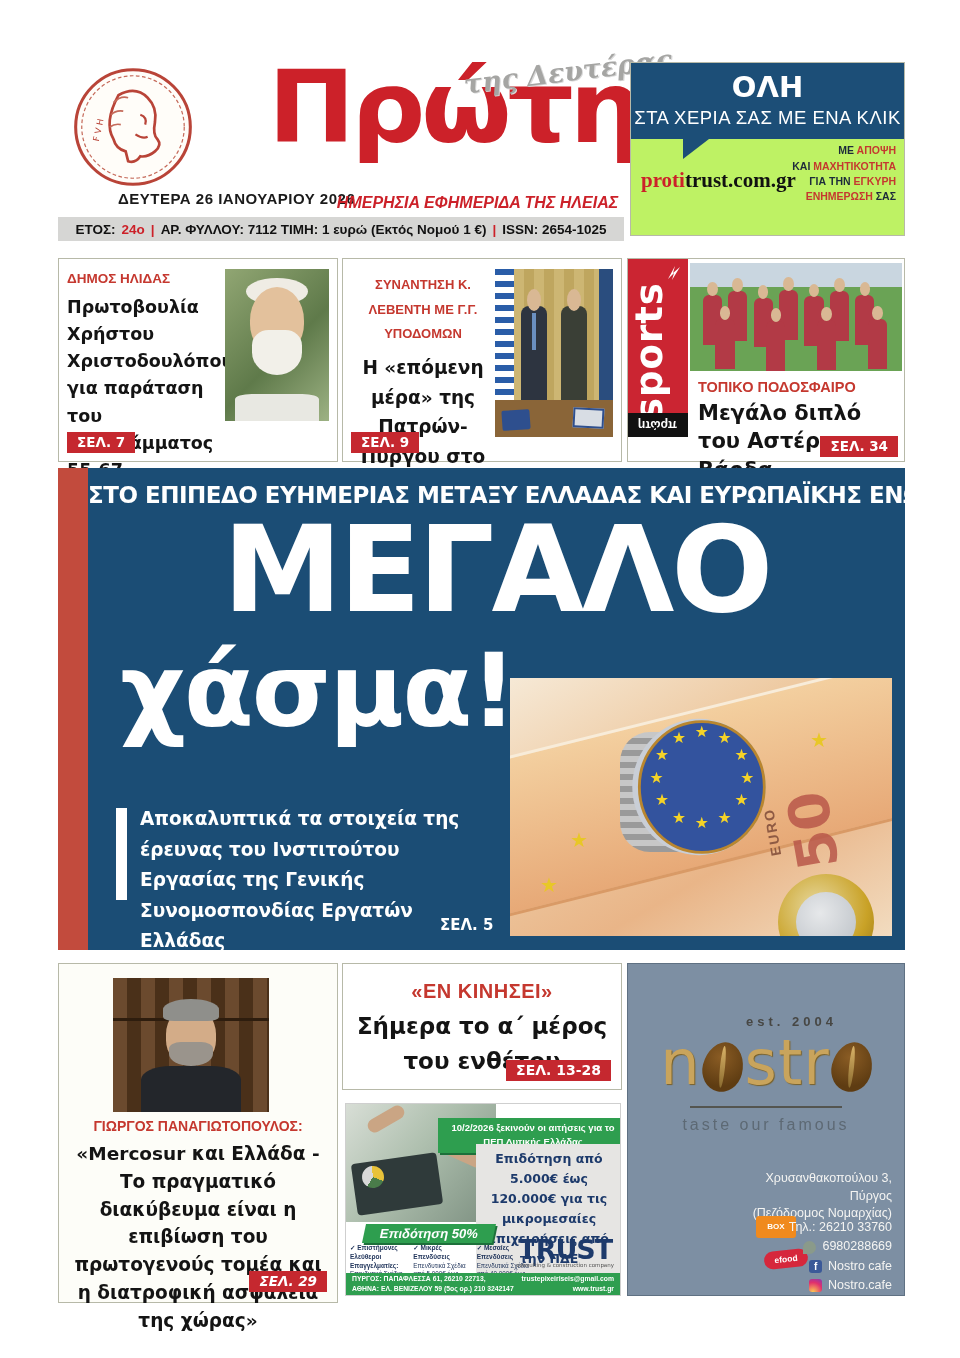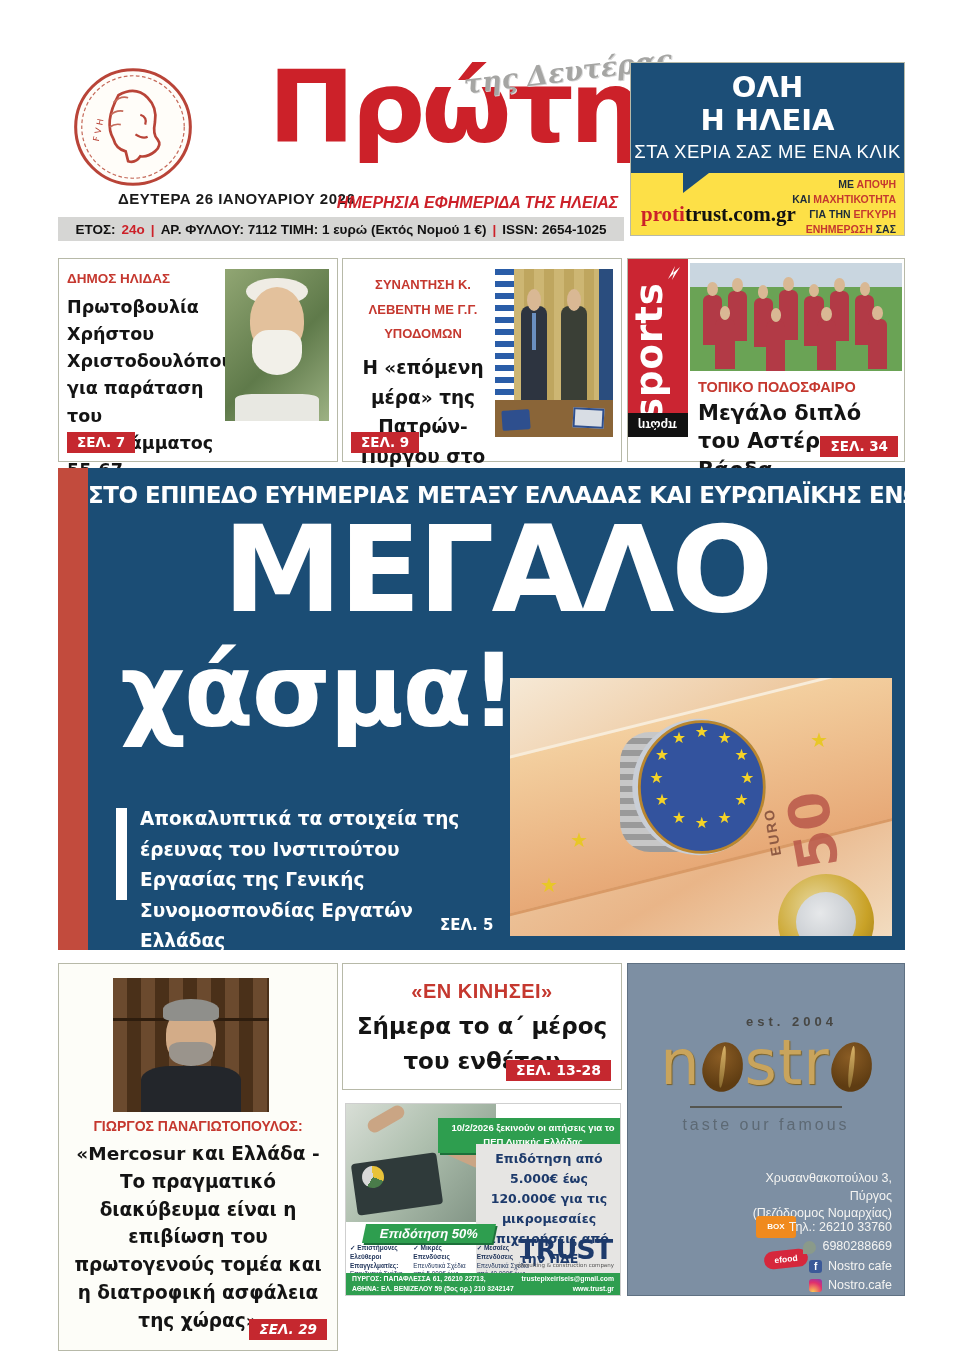--- a/index.html
+++ b/index.html
@@ -17,21 +17,21 @@
         text-shadow:1px 1px 0 #d9d9d9;}
   .tagline{position:absolute;left:330px;top:194px;width:295px;text-align:center;font-style:italic;
         font-weight:bold;font-size:16px;color:#cc2129;white-space:nowrap;}
   .info-bar{position:absolute;left:58px;top:217px;width:566px;height:24px;background:#d6d6d4;
         display:flex;align-items:center;justify-content:center;font-size:13.5px;font-weight:bold;color:#111;
         white-space:nowrap;}
   .info-bar .red{color:#cc2129;}
   .info-bar span{margin:0 3px;}
 
   
-  .promo{position:absolute;left:630px;top:62px;width:275px;height:174px;border:1px solid #b7b9a8;background:#fde047;box-sizing:border-box;}
+  .promo{position:absolute;left:630px;top:62px;width:275px;height:174px;border:1px solid #b7b9a8;background:#bef264;box-sizing:border-box;}
   .promo-blue{background:#1c4e77;color:#fff;text-align:center;padding:8px 0 10px;}
   .promo-l1{font-size:29px;font-weight:900;font-family:"DejaVu Sans",sans-serif;line-height:1.15;}
   .promo-l2{font-size:29px;font-weight:900;font-family:"DejaVu Sans",sans-serif;line-height:1.15;}
   .promo-l3{font-size:18.5px;font-weight:400;margin-top:3px;letter-spacing:0.5px;white-space:nowrap;}
   .promo-white{position:relative;height:60px;}
   .promo-tail{position:absolute;left:52px;top:0;width:0;height:0;
         border-top:20px solid #1c4e77;border-right:26px solid transparent;}
   .site{position:absolute;left:10px;bottom:6px;font-family:"Liberation Serif",serif;font-weight:bold;font-size:21px;color:#111;}
   .site .red{color:#cc2129;}
   .slogan{position:absolute;right:8px;top:4px;text-align:right;font-size:10.5px;font-weight:bold;color:#1d2b3a;line-height:1.45;}
@@ -95,21 +95,21 @@
   .gold-coin{position:absolute;right:18px;bottom:-34px;width:96px;height:96px;border-radius:50%;
         background:radial-gradient(circle at 40% 35%,#e8d9a0,#c9a227 60%,#8f6f14);}
   .gold-coin::after{content:"";position:absolute;left:18px;top:18px;right:18px;bottom:18px;border-radius:50%;
         background:radial-gradient(circle at 40% 35%,#e6e8ea,#b9bec4);}
   .deck-wrap{position:absolute;left:58px;top:336px;width:380px;}
   .deck-bar{position:absolute;left:0;top:4px;width:11px;height:92px;background:#fff;}
   .deck{margin-left:24px;color:#fff;font-weight:bold;font-size:18.5px;line-height:1.65;font-family:"DejaVu Sans",sans-serif;}
   .main-page{position:absolute;left:382px;top:448px;color:#fff;font-weight:900;font-size:15px;font-family:"DejaVu Sans",sans-serif;}
 
   
-  .interview{position:absolute;left:58px;top:963px;width:280px;height:388px;border:1px solid #b7b9a8;background:#fdfdf8;box-sizing:border-box;}
+  .interview{position:absolute;left:58px;top:963px;width:280px;height:340px;border:1px solid #b7b9a8;background:#fdfdf8;box-sizing:border-box;}
   .interview .photo{position:absolute;left:54px;top:14px;width:156px;height:134px;left:54px;}
   .interview .kicker{position:absolute;left:0;top:154px;width:100%;text-align:center;font-size:14px;}
   .interview .headline{position:absolute;left:10px;top:176px;width:258px;text-align:center;font-size:18.5px;line-height:1.5;}
   .interview .badge{right:10px;bottom:10px;font-style:italic;}
 
   .insert-box{position:absolute;left:342px;top:963px;width:280px;height:127px;border:1px solid #b7b9a8;background:#fff;box-sizing:border-box;text-align:center;}
   .insert-box .kicker{font-size:20px;margin-top:16px;letter-spacing:0.5px;}
   .insert-box .headline{font-size:23px;line-height:1.5;margin-top:6px;}
   .insert-box .badge{right:10px;bottom:8px;font-size:14px;}
 
@@ -217,21 +217,20 @@
     <span class="red">24ο</span>
     <span class="red">|</span>
     <span>ΑΡ. ΦΥΛΛΟΥ: 7112 ΤΙΜΗ: 1 ευρώ (Εκτός Νομού 1 €)</span>
     <span class="red">|</span>
     <span>ISSN: 2654-1025</span>
   </div>
 
   <div class="promo">
     <div class="promo-blue">
       <div class="promo-l1">ΟΛΗ</div>
-      <div class="promo-l2">Η ΗΛΕΙΑ</div>
       <div class="promo-l3">ΣΤΑ ΧΕΡΙΑ ΣΑΣ ΜΕ ΕΝΑ ΚΛΙΚ</div>
     </div>
     <div class="promo-white">
       <div class="promo-tail"></div>
       <div class="site"><span class="red">proti</span><span>trust.com.gr</span></div>
       <div class="slogan">
         <div><span>ΜΕ </span><span class="red">ΑΠΟΨΗ</span><span></span></div>
         <div><span>ΚΑΙ </span><span class="red">ΜΑΧΗΤΙΚΟΤΗΤΑ</span><span></span></div>
         <div><span>ΓΙΑ ΤΗΝ </span><span class="red">ΕΓΚΥΡΗ</span><span></span></div>
         <div><span></span><span class="red">ΕΝΗΜΕΡΩΣΗ</span><span> ΣΑΣ</span></div>

